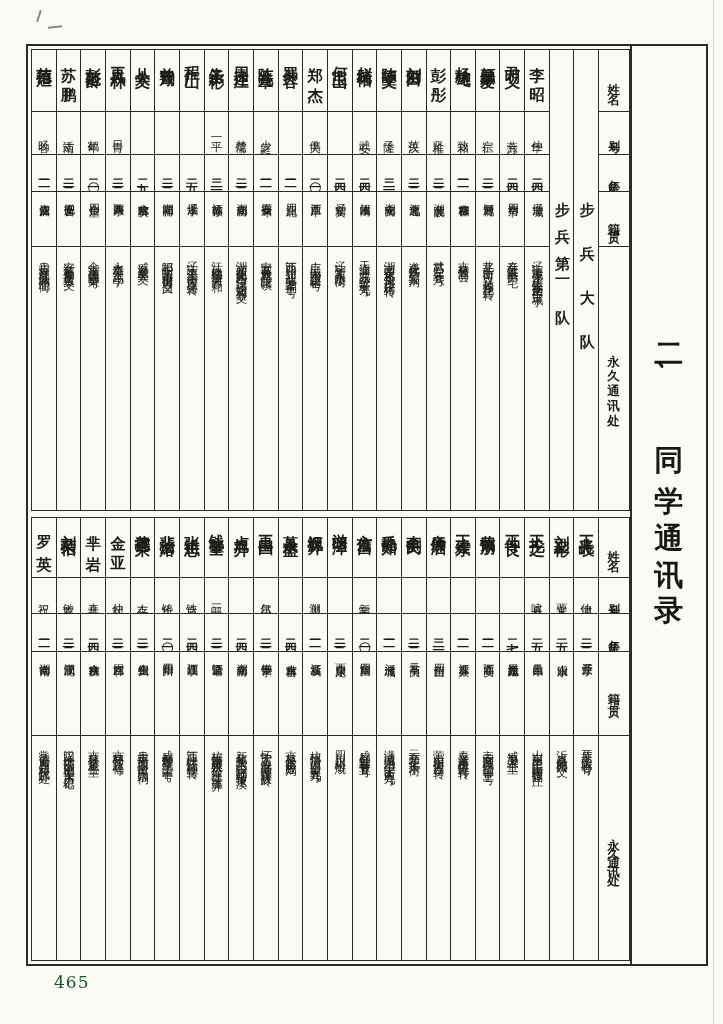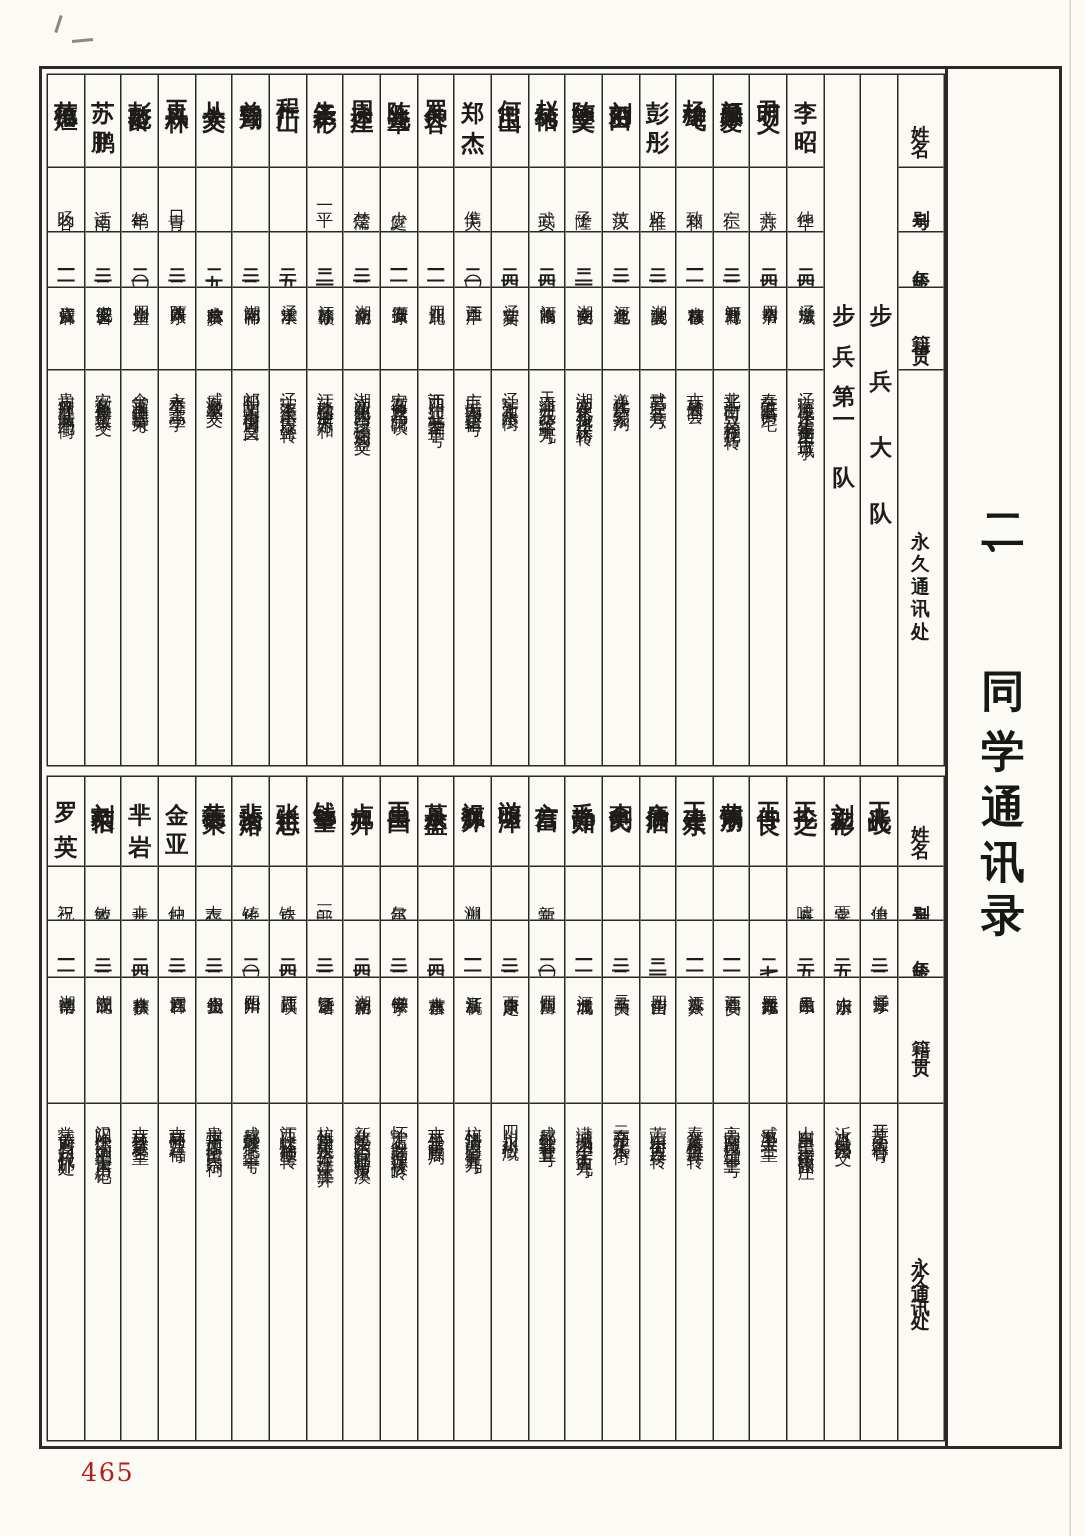--- a/index.html
+++ b/index.html
@@ -66,21 +66,21 @@
   .vt1 .hc-4 .vt{letter-spacing:9px;}
   
   .title-strip{flex:1;border-left:2px solid #2b2a27;position:relative;}
   .title-strip .vt{
     position:absolute;top:276px;left:50%;transform:translateX(-50%);
     font-size:29px;font-weight:600;letter-spacing:37px;color:#171715;
   }
   
   .page-number{
     position:absolute;left:54px;top:972px;font-size:17px;letter-spacing:1px;
-    font-family:"DejaVu Serif","Liberation Serif",serif;color:#b91c1c;
+    font-family:"DejaVu Serif","Liberation Serif",serif;color:#14532d;
   }
   
   .pen-marks{position:absolute;left:36px;top:8px;width:30px;height:34px;}
   .pen-marks span{position:absolute;background:#8a8880;display:block;}
   .pm1{left:2px;top:2px;width:2px;height:12px;transform:rotate(18deg);}
   .pm2{left:12px;top:18px;width:14px;height:2px;transform:rotate(-6deg);}
   
   .scan-edge{position:absolute;right:9px;top:0;width:1px;height:1024px;background:#d8d5cc;}
 </style>
 </head>

